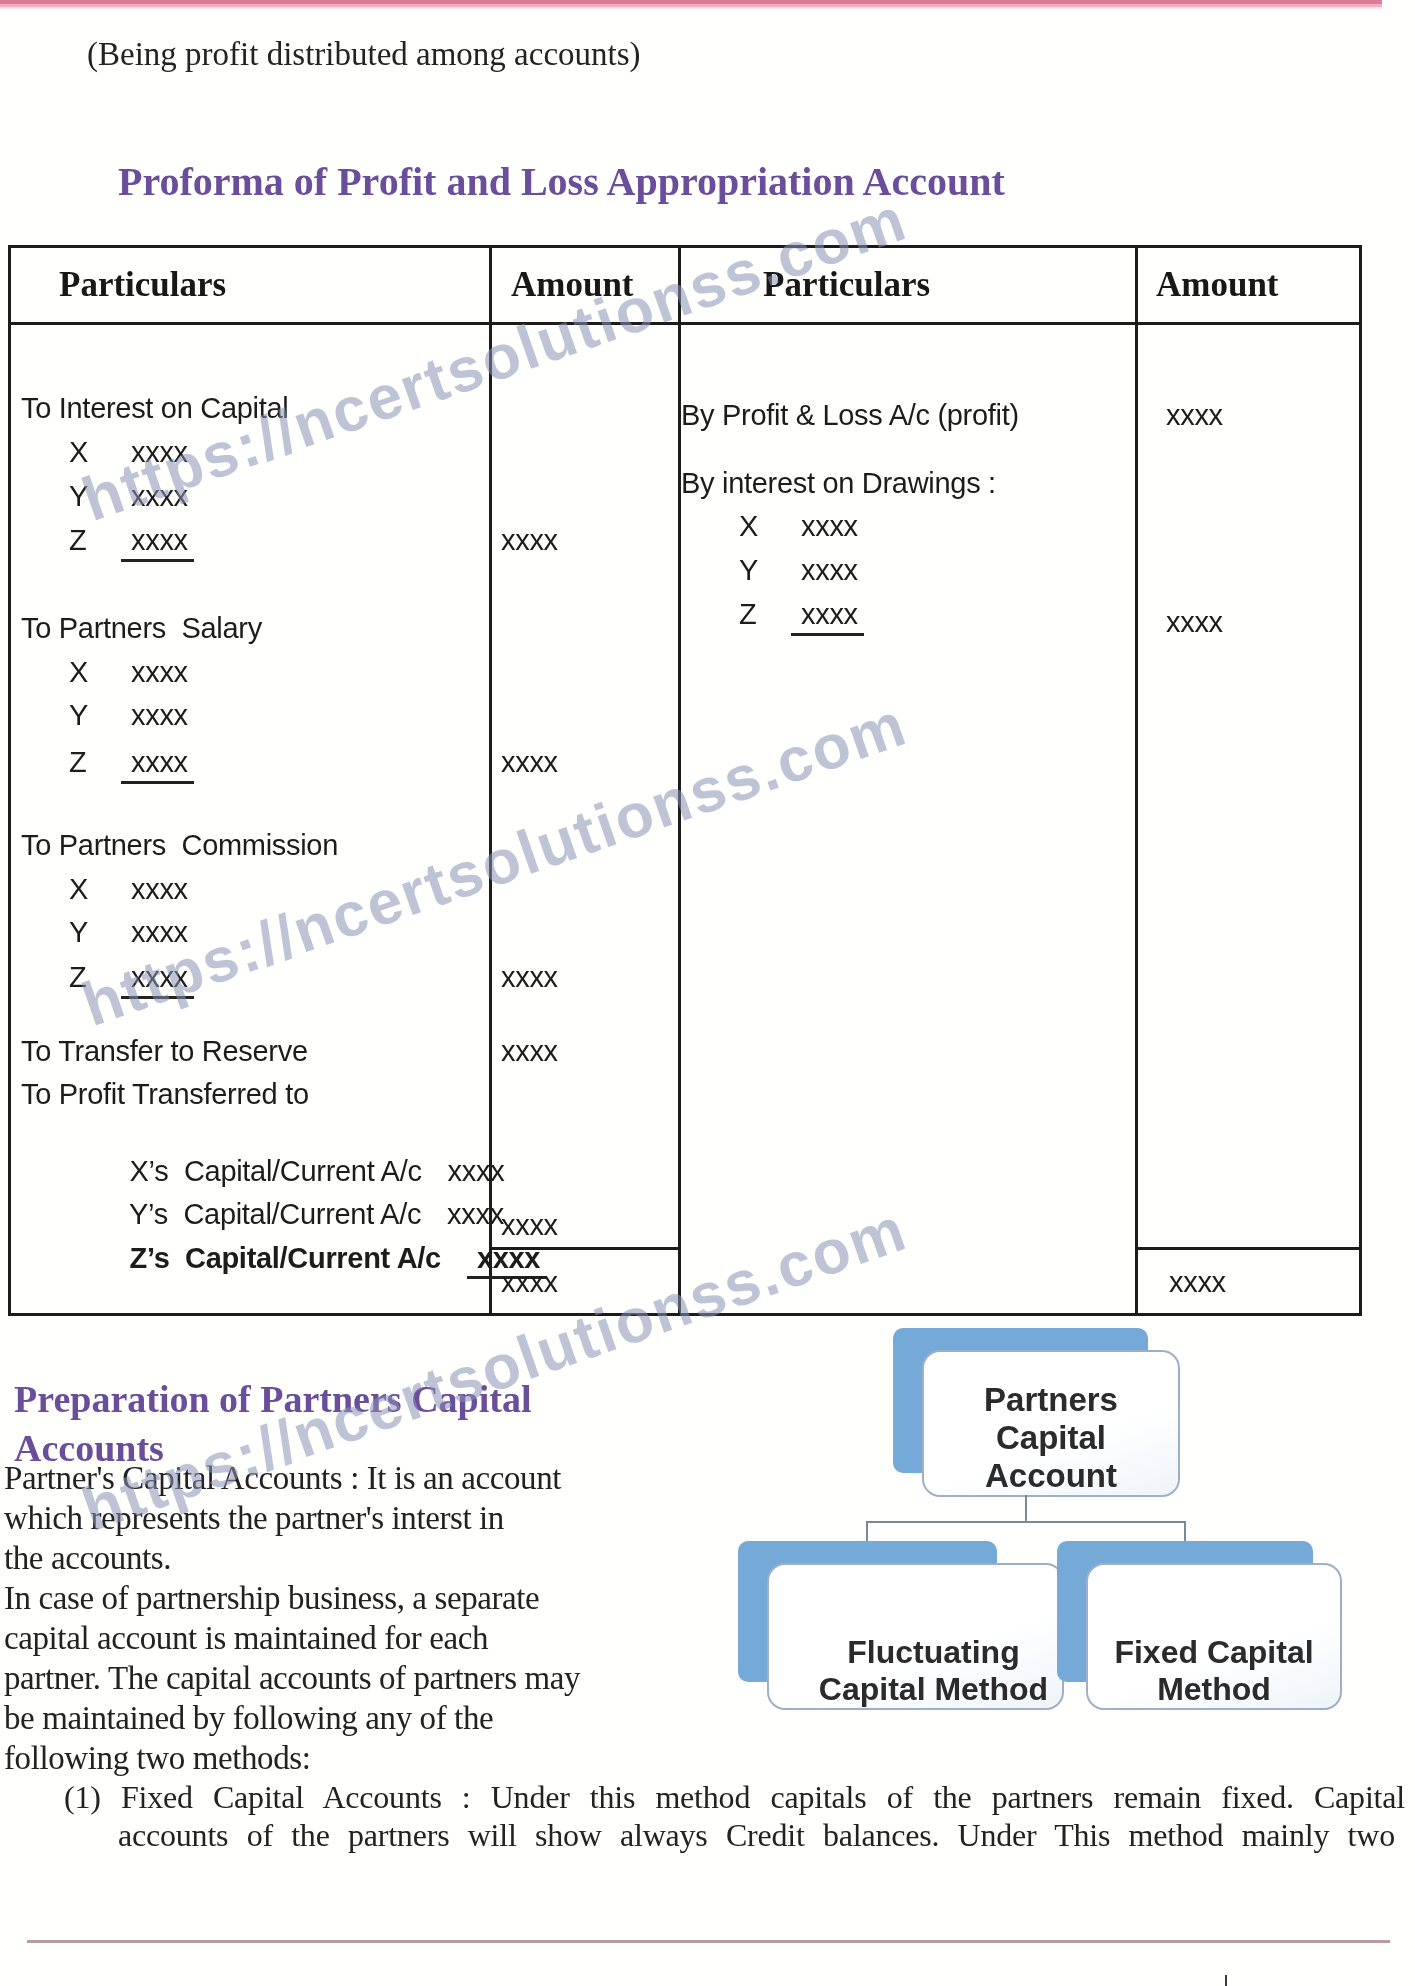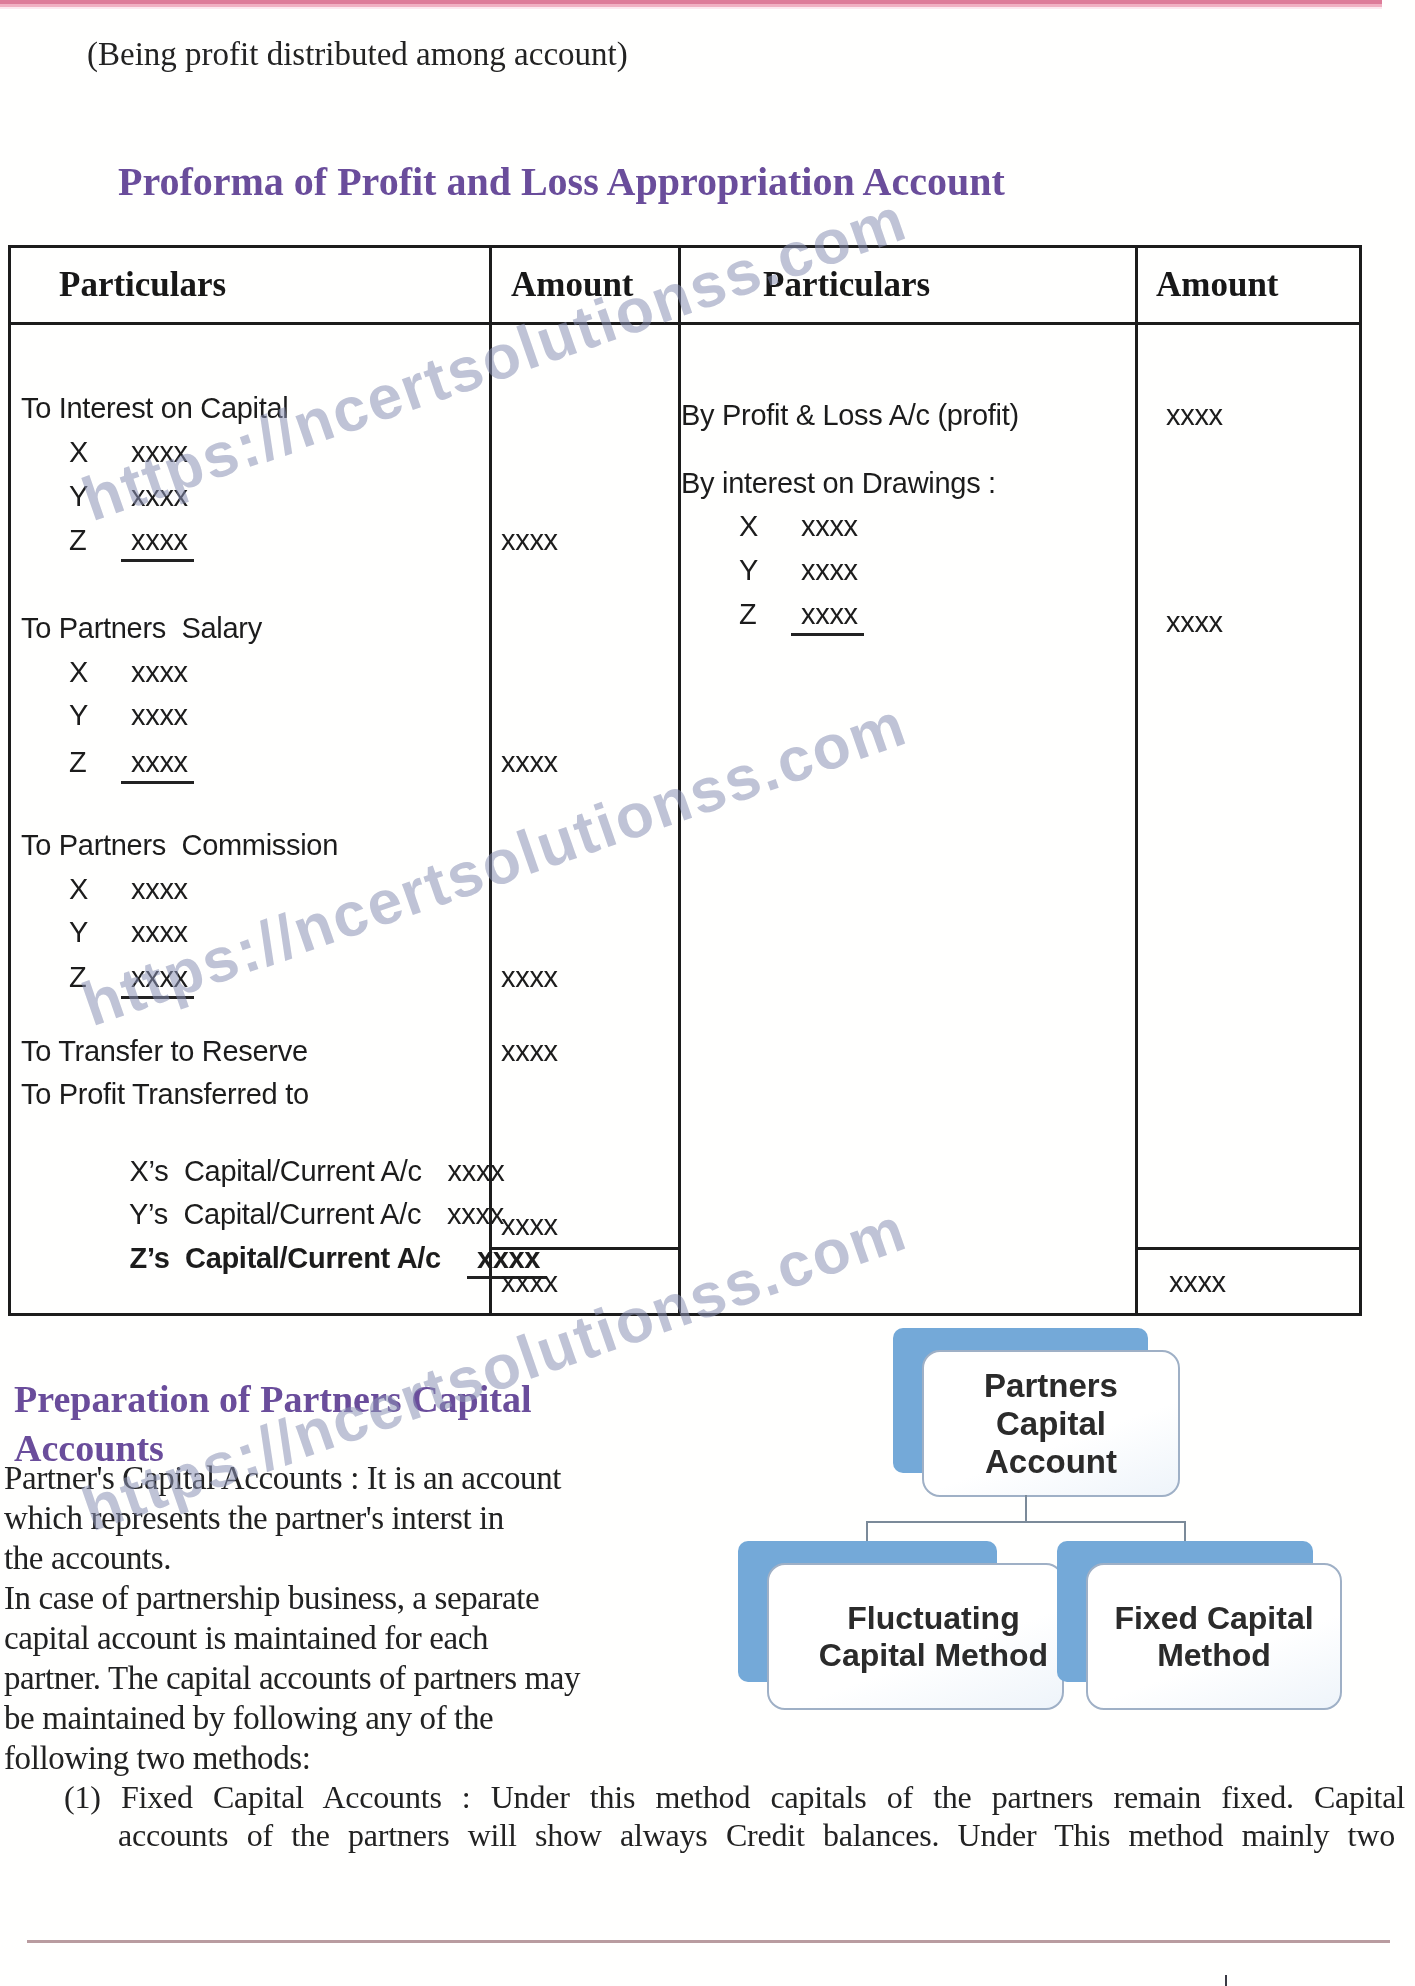--- a/index.html
+++ b/index.html
@@ -24,33 +24,33 @@
   .hline{position:absolute;height:2.5px;background:#1c1c1c;}
   .thead{position:absolute;font-family:"Liberation Serif",serif;font-weight:bold;font-size:35px;color:#181818;}
   .trow{position:absolute;font-size:29px;letter-spacing:-0.3px;white-space:pre;color:#1c1c1c;}
   .uline{border-bottom:3px solid #222;padding:0 6px 2px 10px;margin-left:-10px;}
   
   .para{font-size:33px;line-height:40px;letter-spacing:-0.4px;color:#222;}
   .fnote{font-size:32px;letter-spacing:-0.2px;color:#222;text-align:justify;text-align-last:justify;}
   
   .shadowbox{position:absolute;background:#74a9d8;border-radius:10px;}
   .nodebox{position:absolute;background:linear-gradient(160deg,#ffffff 60%,#eef4fa);
-           border:2px solid #9fb0c6;border-radius:18px;display:flex;align-items:center;justify-content:center;
+           border:2px solid #9fb0c6;border-radius:18px;display:flex;align-items:flex-end;justify-content:center;
            text-align:center;font-weight:bold;color:#2b2b2b;}
   .nodebox .lbl{font-size:33px;line-height:38px;white-space:pre-line;}
   svg{position:absolute;left:0;top:0;pointer-events:none;}
 </style>
 </head>
 <body>
 
 <div id="page">
 
   <div id="topbar" class="abs"></div>
 
-  <div class="abs serif caption" style="left:87px;top:36px;">(Being profit distributed among account)</div>
+  <div class="abs serif caption" style="left:87px;top:36px;">(Being profit distributed among accounts)</div>
 
   <div class="abs h-purple" style="left:118px;top:158px;font-size:40px;">Proforma of Profit and Loss Appropriation Account</div>
 
   <div id="ptable" class="abs">
     <div class="vline" style="left:478px;"></div>
     <div class="vline" style="left:667px;"></div>
     <div class="vline" style="left:1124px;"></div>
     <div class="hline" style="left:0;right:0;top:74px;"></div>
     <div class="hline" style="left:478px;width:189px;top:999px;"></div>
     <div class="hline" style="left:1124px;right:0;top:999px;"></div>

